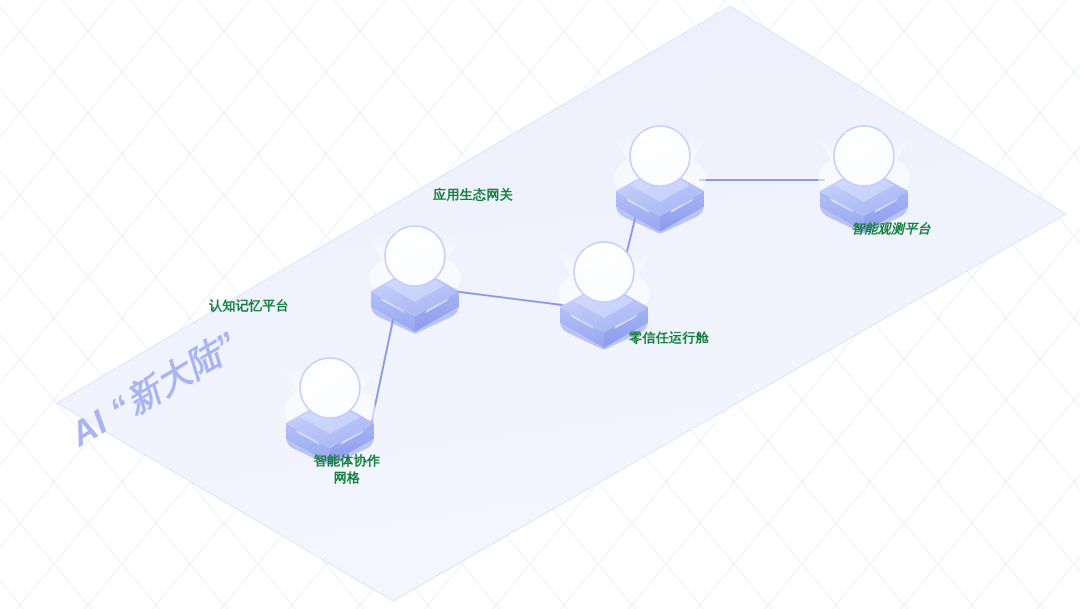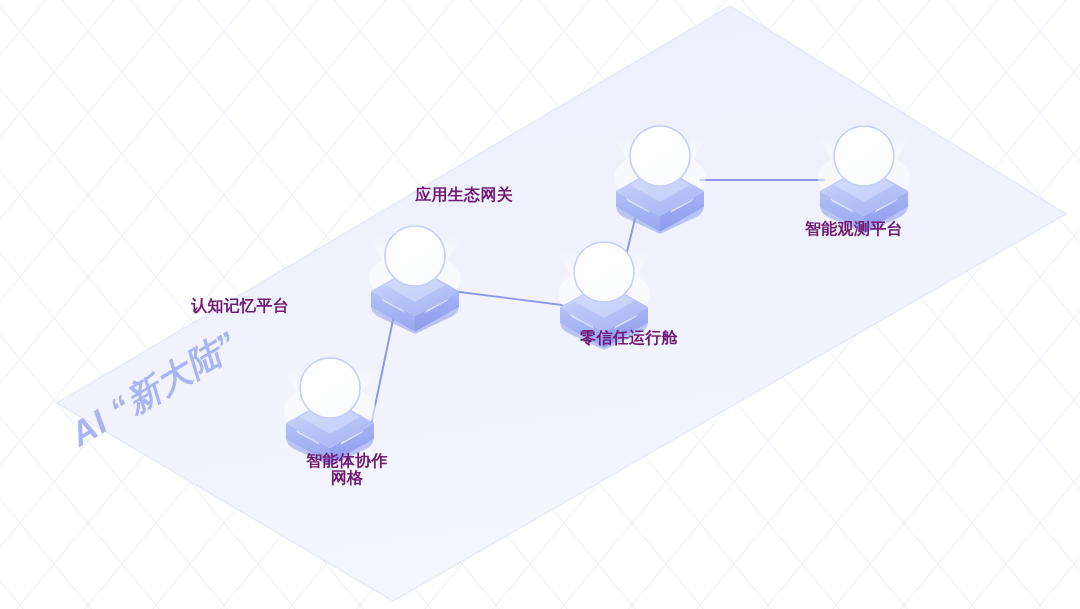--- a/index.html
+++ b/index.html
@@ -21,22 +21,22 @@
   #scene-svg {
     position: absolute;
     left: 0;
     top: 0;
     width: 1080px;
     height: 609px;
     display: block;
   }
   .node-label {
     position: absolute;
-    color: #701a75;
-    font-size: 16px;
+    color: #15803d;
+    font-size: 13px;
     line-height: 17px;
     font-weight: 700;
     letter-spacing: 0.3px;
     white-space: pre-line;
     text-align: center;
     pointer-events: auto;
     user-select: none;
   }
   .hero-caption {
     position: absolute;
@@ -140,20 +140,20 @@
         <use xlink:href="#nodeGlyph" transform="translate(415,272) scale(1)"></use>
         <use xlink:href="#nodeGlyph" transform="translate(604,288) scale(1)"></use>
         <use xlink:href="#nodeGlyph" transform="translate(330,404) scale(1)"></use>
       </g>
   </svg>
 
   <div class="hero-caption" style="left: 62px; top: 418px; transform: rotate(-31deg);">AI “新大陆”</div>
 
   <div id="label-layer">
       <div class="node-label" style="top: 186px; left: 0px; width: 513px; text-align: right;">应用生态网关</div>
-      <div class="node-label" style="top: 220px; left: 805px; width: 160px; text-align: left;">智能观测平台</div>
+      <div class="node-label" style="top: 220px; left: 771px; width: 160px; text-align: right; font-style: italic;">智能观测平台</div>
       <div class="node-label" style="top: 297px; left: 8px; width: 281px; text-align: right;">认知记忆平台</div>
-      <div class="node-label" style="top: 329px; left: 549px; width: 160px; text-align: center;">零信任运行舱</div>
+      <div class="node-label" style="top: 329px; left: 549px; width: 160px; text-align: right;">零信任运行舱</div>
       <div class="node-label" style="top: 452px; left: 267px; width: 160px; text-align: center;">智能体协作
 网格</div>
     </div>
 
 </div>
 
 </body></html>

